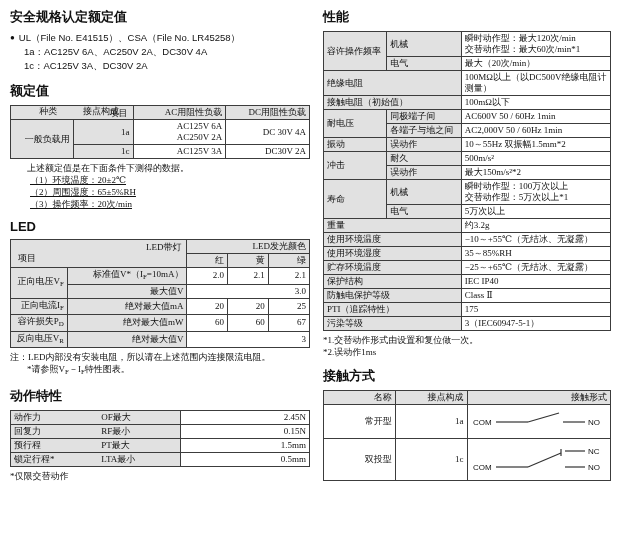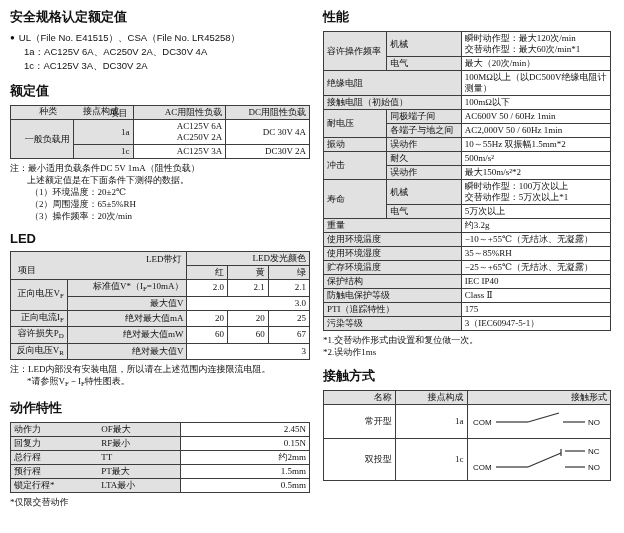--- a/index.html
+++ b/index.html
@@ -35,21 +35,21 @@
   .cor-bl { position:absolute; bottom:2px; left:8px;  width:48%; text-align:center; }
   .cor-br { position:absolute; bottom:2px; right:0; width:52%; text-align:center; }
   .led-corner { height:28px;margin-left:12px; }
   .cor-bl2 { position:absolute; bottom:3px; left:7px; }
 
   .sub { font-size:7px; vertical-align:-1.5px; }
 
   .note { font-size:9px; line-height:12px; margin-top:3px;
           font-family:"Liberation Serif","DejaVu Serif",serif; }
   .indent1 { padding-left:17px; }
-  .indent2 { padding-left:20px; }
+  .indent2 { padding-left:20px;text-decoration:underline; }
 
   .op-item { display:inline-block; width:52%; }
   .op-code { display:inline-block; }
 
   .diag { padding:2px 2px; text-align:center; }
   .diag svg { display:block; margin:0 auto; }
   .diag line { stroke:#333; stroke-width:1.2; fill:none; }
   .diag text { font-size:8px; fill:#111; font-family:"Liberation Sans",sans-serif; }
 </style>
 </head>
@@ -100,21 +100,20 @@
             <td class="center">DC 30V 4A</td>
           </tr>
           <tr>
             <td class="gray center">1c</td>
             <td class="center">AC125V 3A</td>
             <td class="center">DC30V 2A</td>
           </tr>
         </tbody>
       </table>
       <div class="note">
-        <div>注：最小适用负载条件DC 5V 1mA（阻性负载）</div>
         <div class="indent1">上述额定值是在下面条件下测得的数据。</div>
         <div class="indent2">（1）环境温度：20±2℃</div>
         <div class="indent2">（2）周围湿度：65±5%RH</div>
         <div class="indent2">（3）操作频率：20次/min</div>
       </div>
     </div>
 
     <div class="section">
       <div class="sec-title">LED</div>
       <table class="tbl">
@@ -190,27 +189,20 @@
               <span class="op-code">OF最大</span>
             </td>
             <td class="center">2.45N</td>
           </tr>
           <tr>
             <td class="gray">
               <span class="op-item">回复力</span>
               <span class="op-code">RF最小</span>
             </td>
             <td class="center">0.15N</td>
-          </tr>
-          <tr>
-            <td class="gray">
-              <span class="op-item">总行程</span>
-              <span class="op-code">TT</span>
-            </td>
-            <td class="center">约2mm</td>
           </tr>
           <tr>
             <td class="gray">
               <span class="op-item">预行程</span>
               <span class="op-code">PT最大</span>
             </td>
             <td class="center">1.5mm</td>
           </tr>
           <tr>
             <td class="gray">

